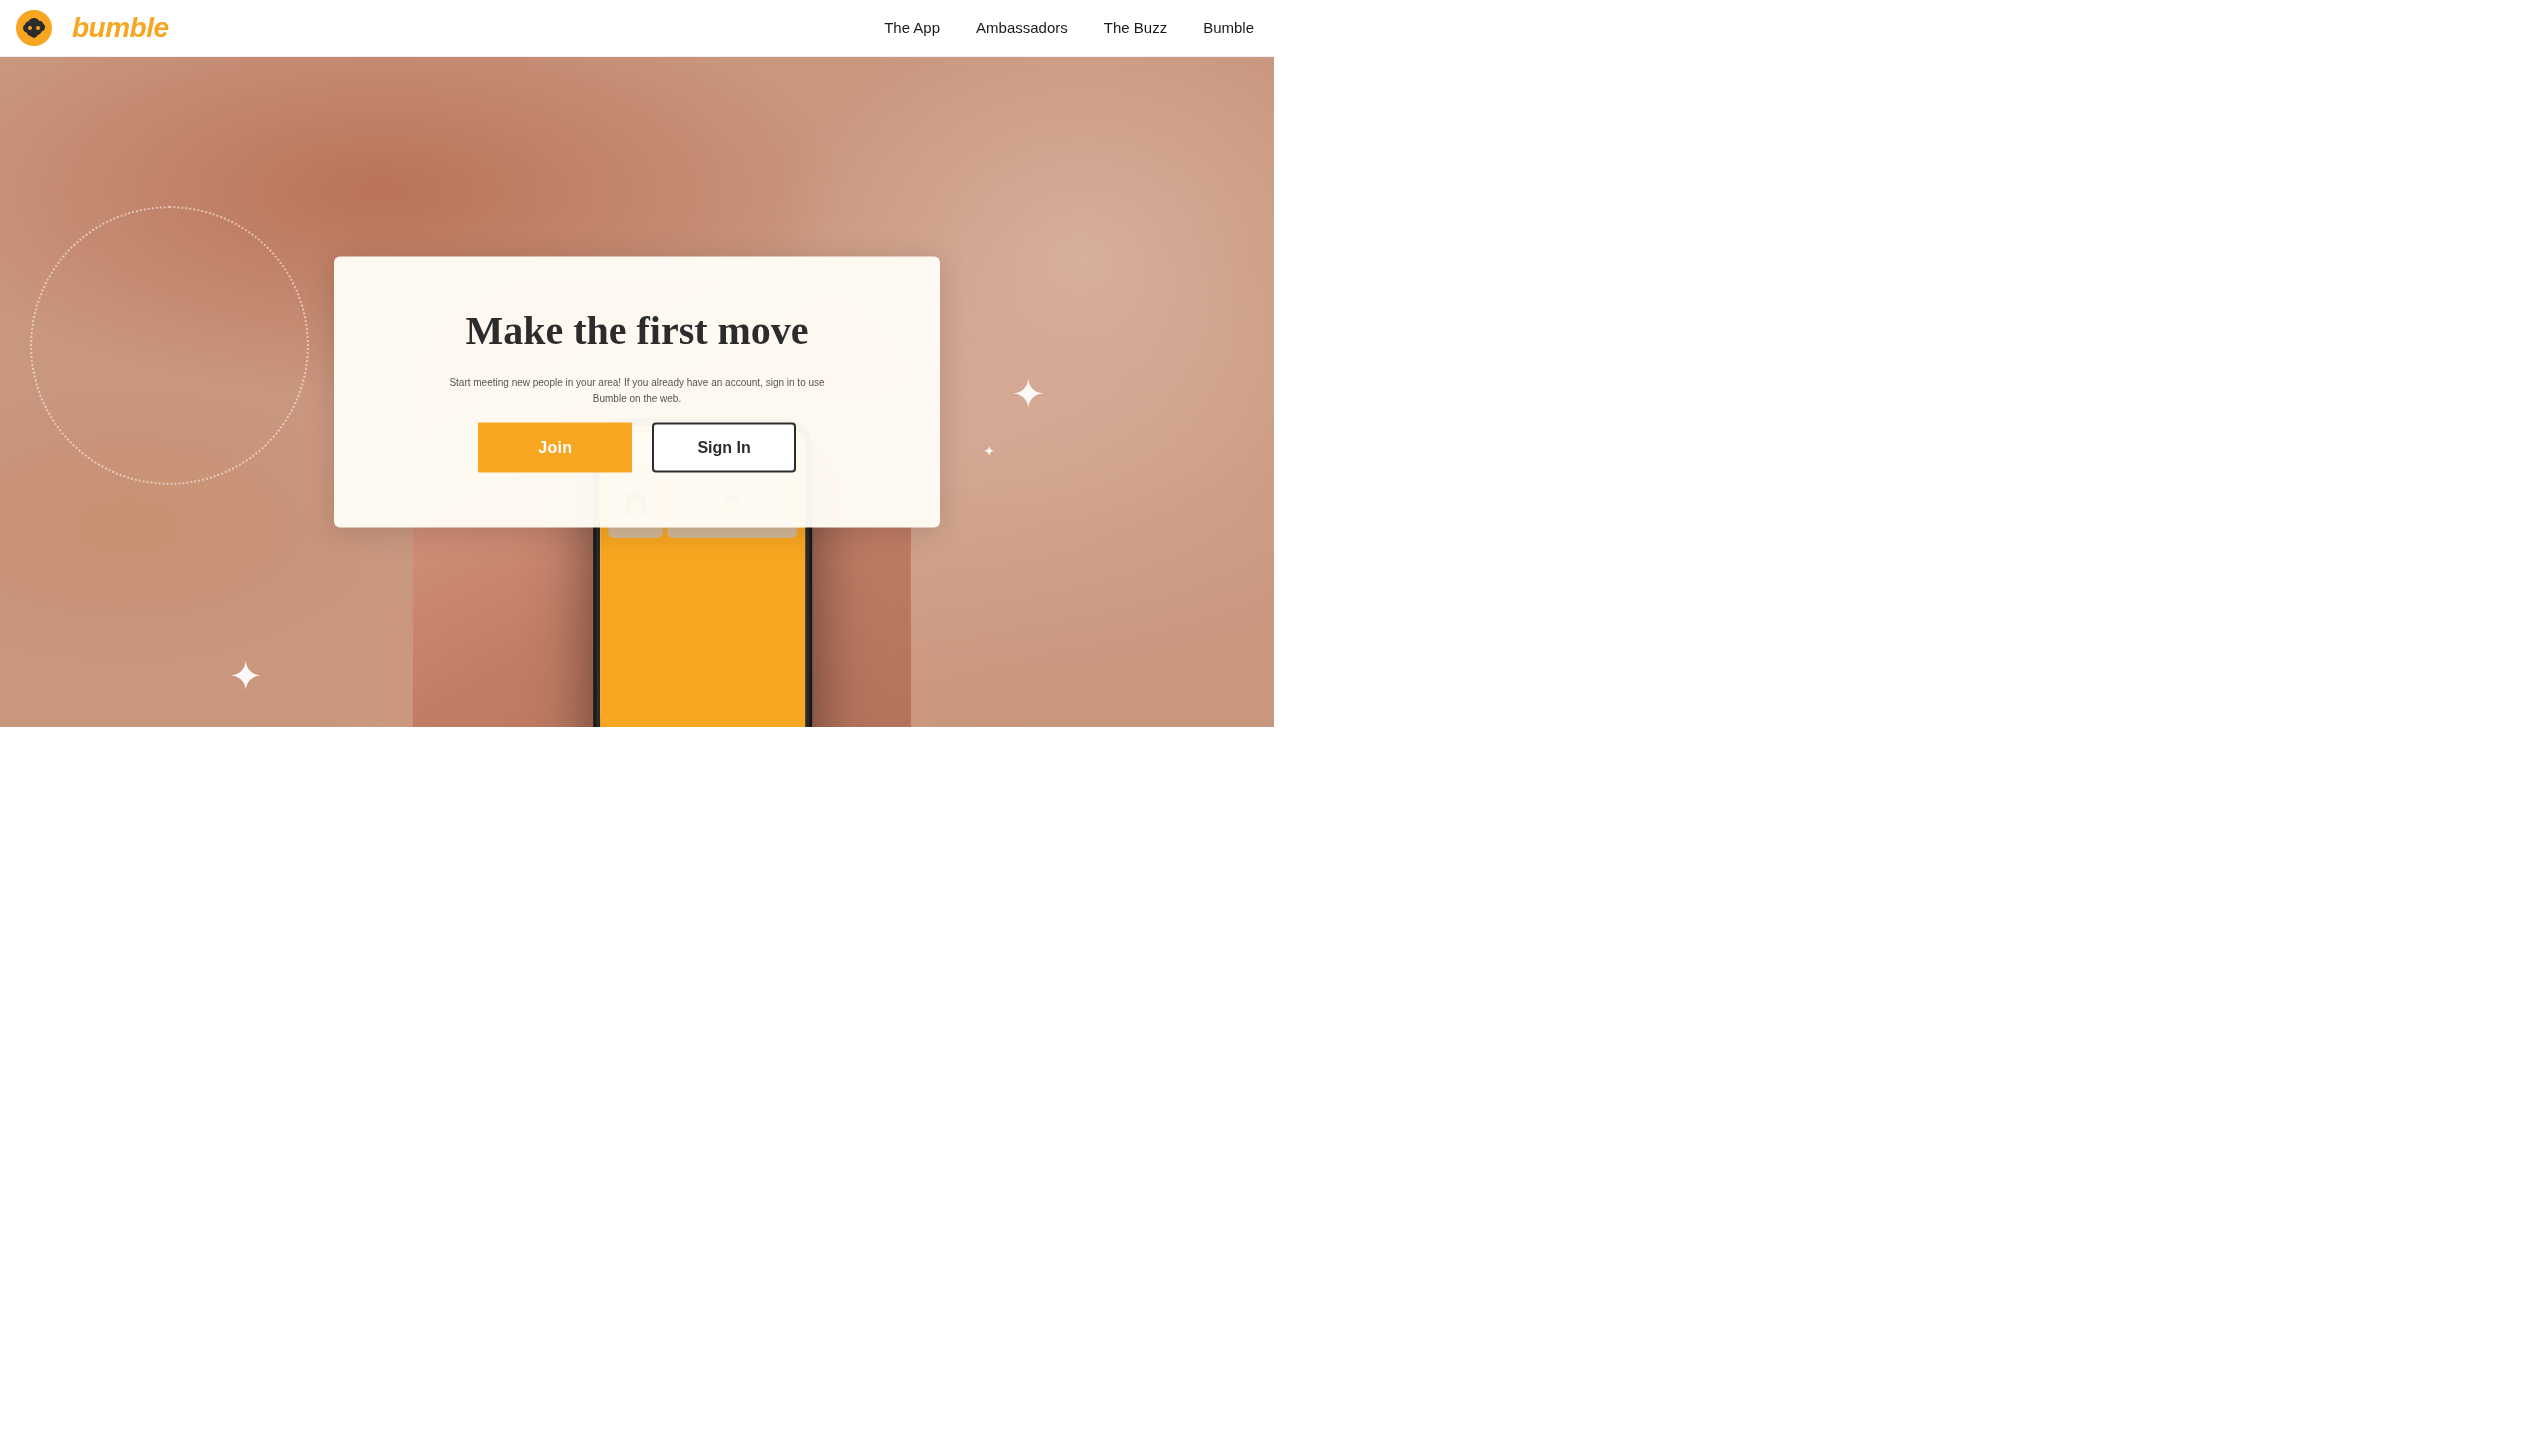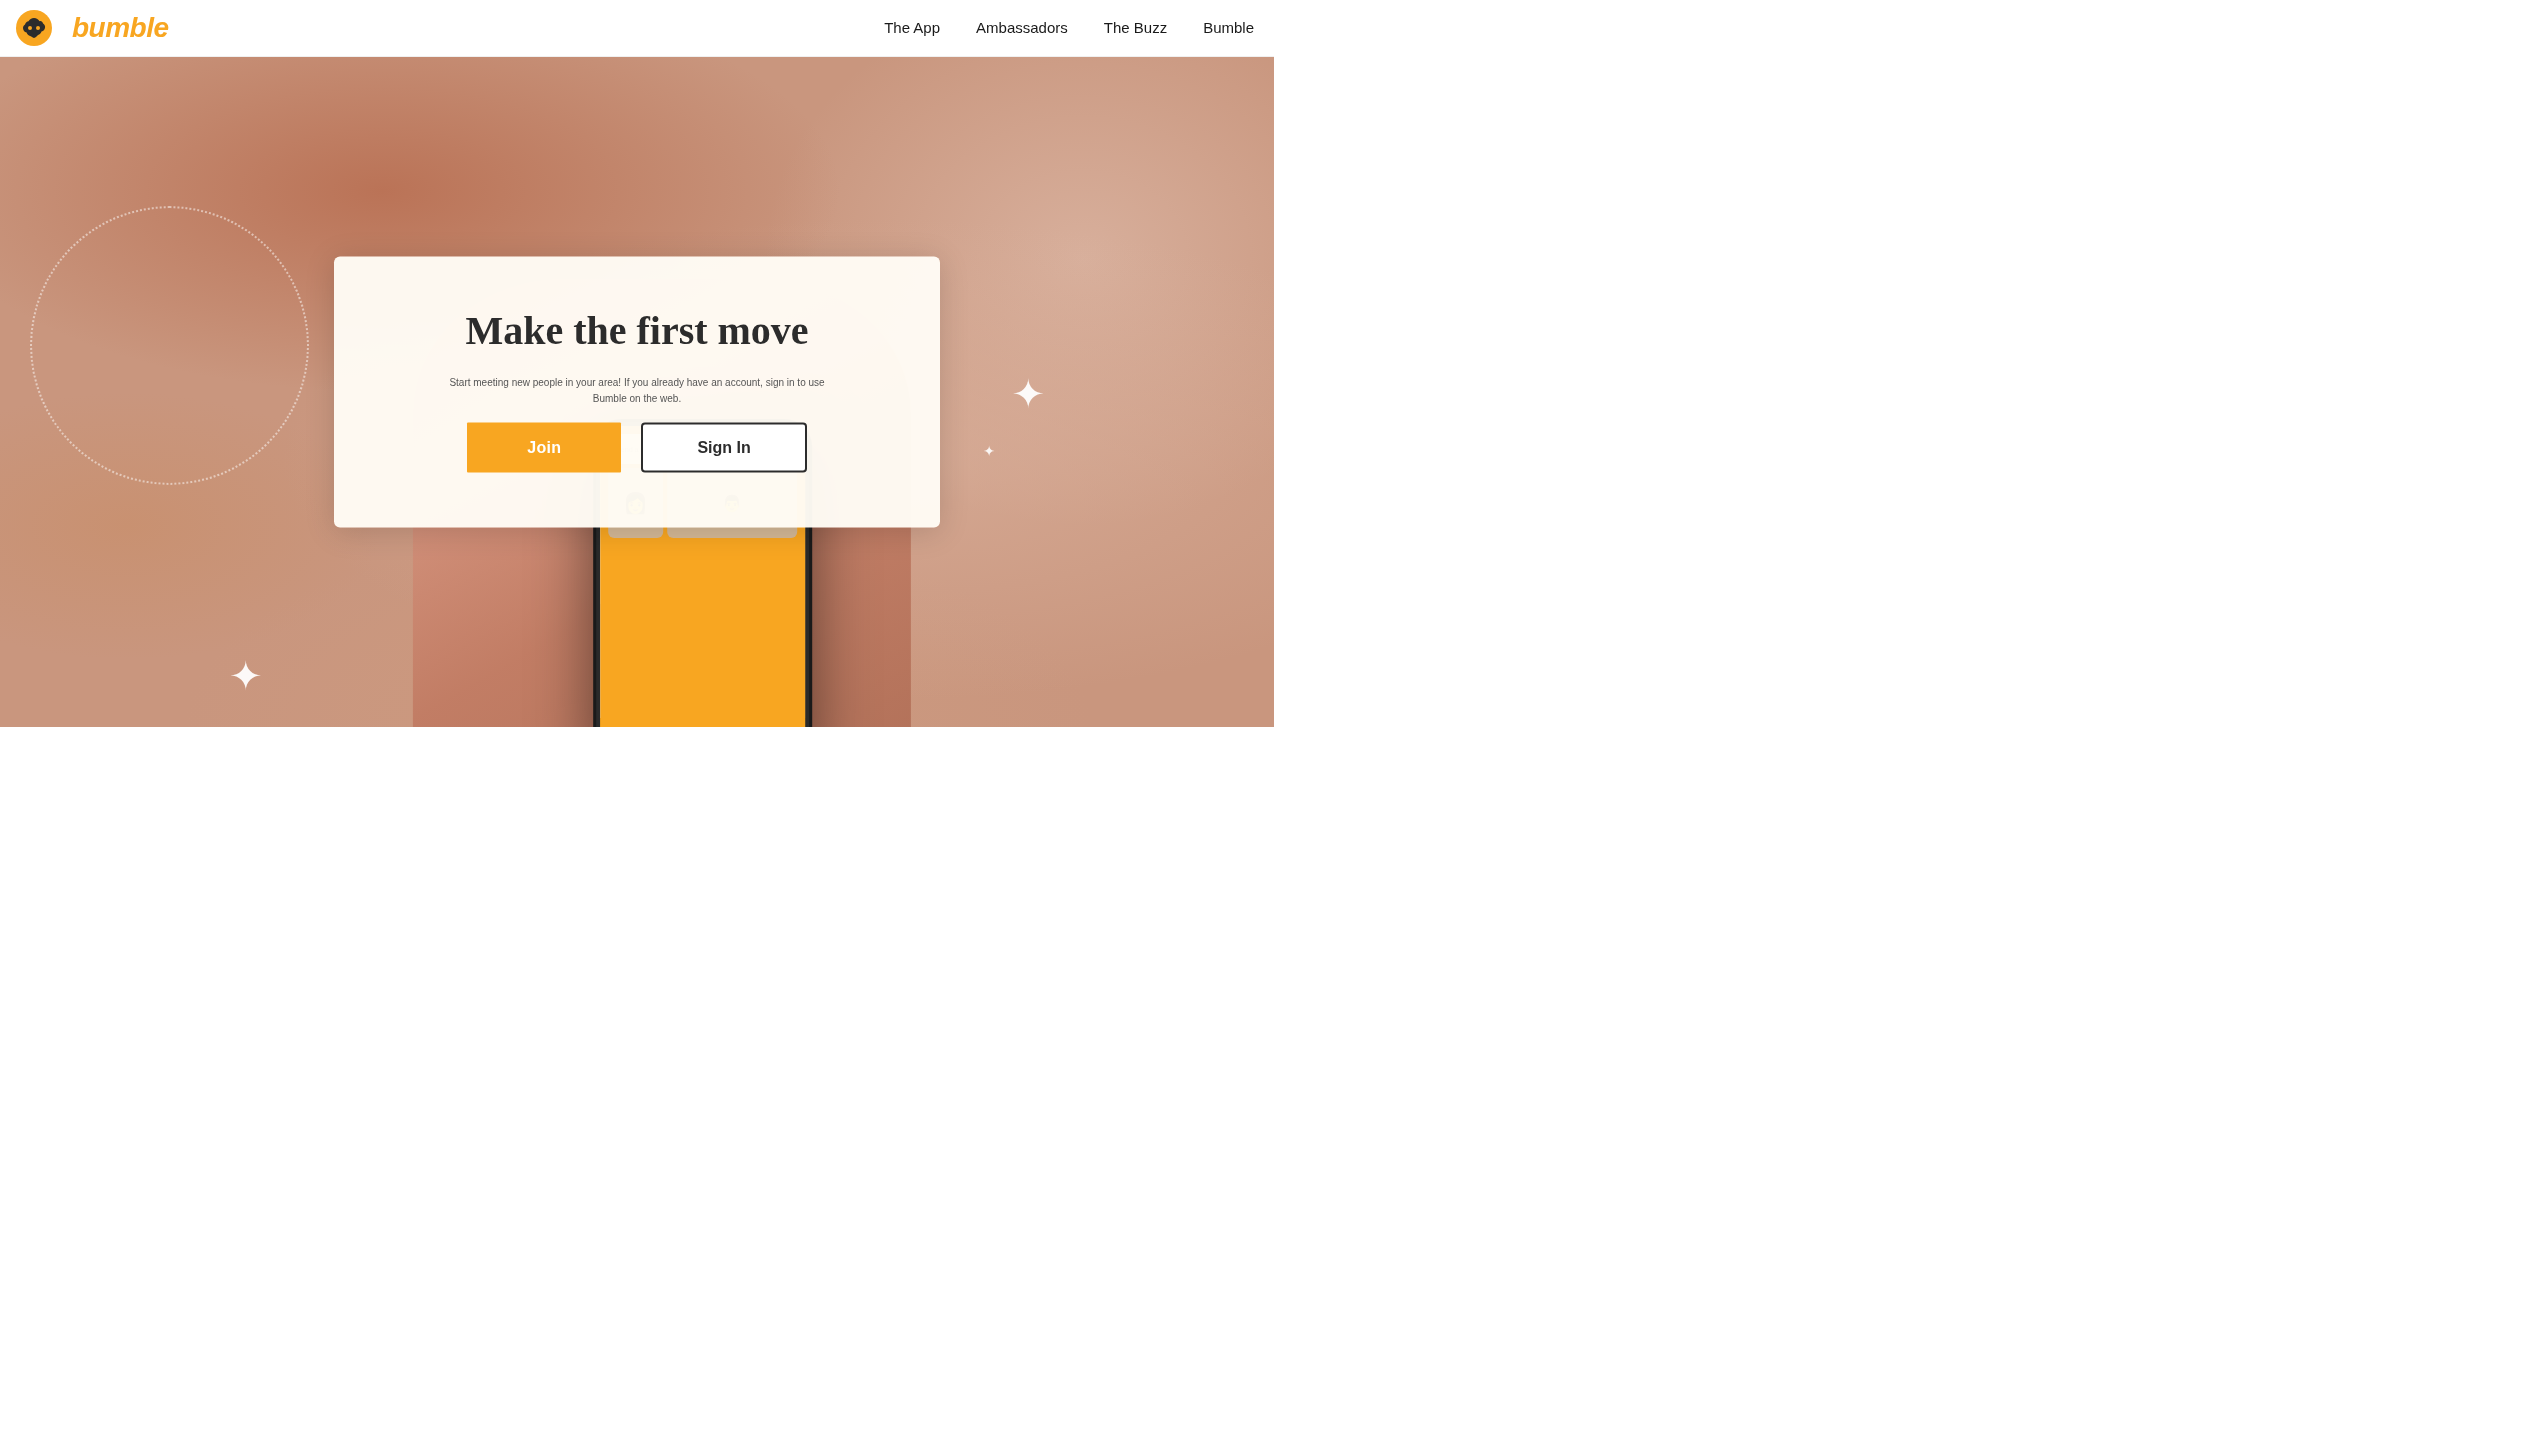--- a/index.html
+++ b/index.html
@@ -247,21 +247,21 @@
       font-weight: 700;
       font-family: Arial, sans-serif;
       cursor: pointer;
       letter-spacing: 0.3px;
     }
 
     .btn-signin {
       background: #fff;
       color: #2c2c2c;
       border: 2px solid #2c2c2c;
-      padding: 14px 54px;
+      padding: 14px 43px;
       border-radius: 4px;
       font-size: 16px;
       font-weight: 700;
       font-family: Arial, sans-serif;
       cursor: pointer;
     }
   </style>
 </head>
 <body>
 

